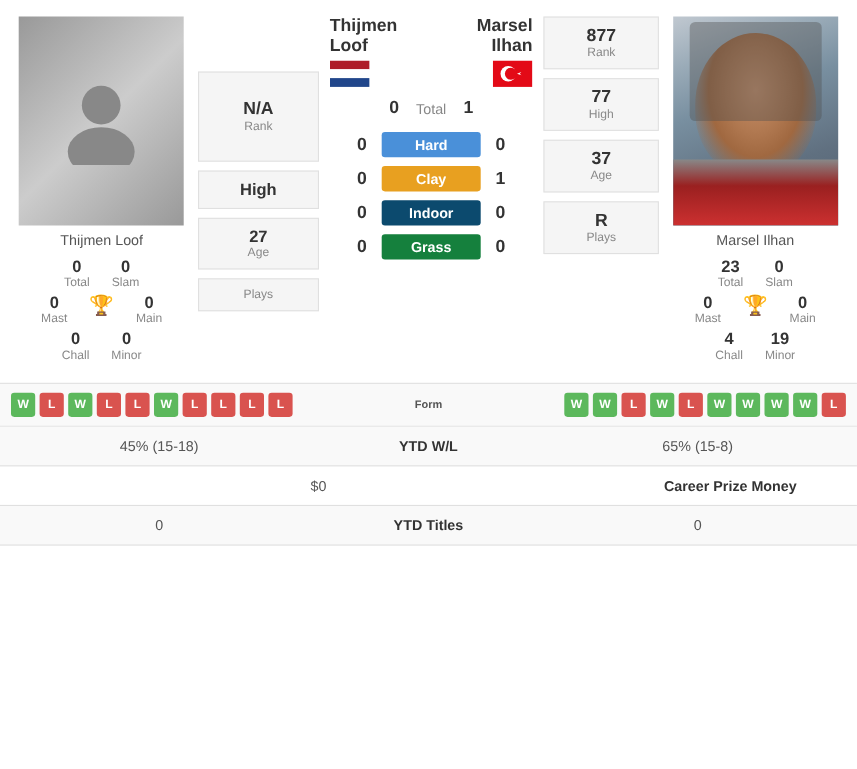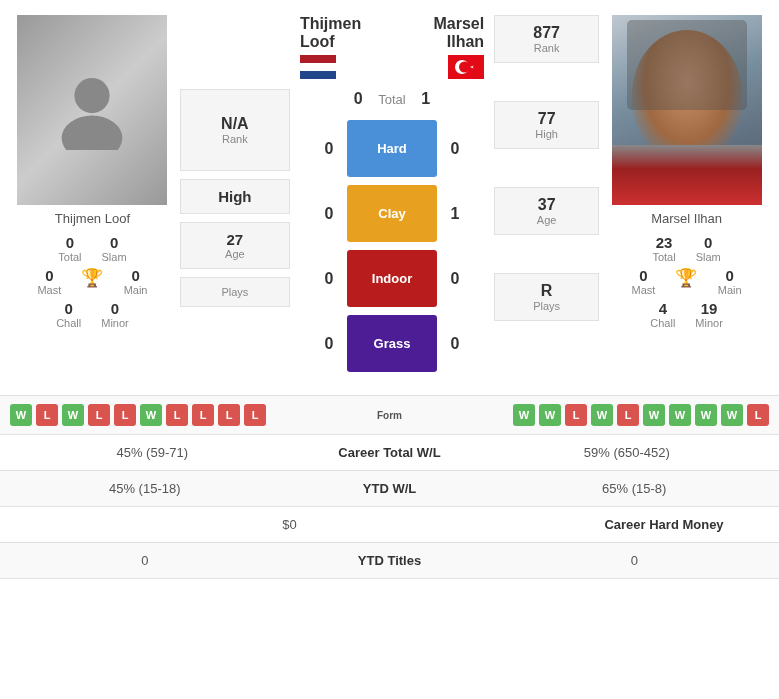--- a/index.html
+++ b/index.html
@@ -41,28 +41,28 @@
     .plays-box .plays-label { font-size: 11px; color: #888; }
 
     
     .match-center { display: flex; flex-direction: column; align-items: center; width: 200px; padding: 0 5px; }
 
     .total-row { display: flex; align-items: center; justify-content: center; gap: 10px; margin-bottom: 12px; }
     .score-num { font-size: 16px; font-weight: bold; width: 20px; text-align: center; }
     .total-label { font-size: 13px; color: #888; }
 
     .surface-row { display: flex; align-items: center; gap: 8px; margin-bottom: 8px; }
-    .surface-badge { padding: 21px 18px; border-radius: 3px; color: #fff; font-size: 13px; font-weight: bold; text-align: center; width: 90px; }
+    .surface-badge { padding: 4px 18px; border-radius: 3px; color: #fff; font-size: 13px; font-weight: bold; text-align: center; width: 90px; }
     .surface-hard { background: #4A90D9; }
     .surface-clay { background: #E8A020; }
-    .surface-indoor { background: #b91c1c; }
-    .surface-grass { background: #4c1d95; }
-
-    
-    .right-stats { display: flex; flex-direction: column; align-items: center; width: 115px; padding: 0 5px; gap: 30px; }
+    .surface-indoor { background: #0c4a6e; }
+    .surface-grass { background: #15803d; }
+
+    
+    .right-stats { display: flex; flex-direction: column; align-items: center; width: 115px; padding: 0 5px; }
     .right-stat-box { background: #f5f5f5; border: 1px solid #e0e0e0; width: 105px; text-align: center; padding: 8px 5px; margin-bottom: 8px; }
     .right-stat-box .rs-value { font-size: 16px; font-weight: bold; }
     .right-stat-box .rs-label { font-size: 11px; color: #888; }
 
     
     .flag-container { margin-top: 4px; margin-bottom: 4px; }
 
     
     .form-section { background: #f9f9f9; border-top: 1px solid #e0e0e0; padding: 8px 10px; display: flex; align-items: center; }
     .form-left { flex: 1; display: flex; gap: 4px; }
@@ -300,33 +300,28 @@
         <div class="form-badge form-l">L</div>
         <div class="form-badge form-w">W</div>
         <div class="form-badge form-w">W</div>
         <div class="form-badge form-w">W</div>
         <div class="form-badge form-w">W</div>
         <div class="form-badge form-l">L</div>
       </div>
   </div>
 
   <div class="stats-table" id="stats-table-container">
-      <div class="stats-row">
-      <div class="stats-left-val">45% (59-71)</div>
-      <div class="stats-center-label">Career Total W/L</div>
-      <div class="stats-right-val">59% (650-452)</div>
-    </div>
       <div class="stats-row stats-row-alt">
       <div class="stats-left-val">45% (15-18)</div>
       <div class="stats-center-label">YTD W/L</div>
       <div class="stats-right-val">65% (15-8)</div>
     </div>
       <div class="stats-row">
       <div class="stats-left-val">$0</div>
-      <div class="stats-center-label">Career Hard Money</div>
+      <div class="stats-center-label">Career Prize Money</div>
     </div>
       <div class="stats-row stats-row-alt">
       <div class="stats-left-val">0</div>
       <div class="stats-center-label">YTD Titles</div>
       <div class="stats-right-val">0</div>
     </div>
     </div>
 
 </div>
 

